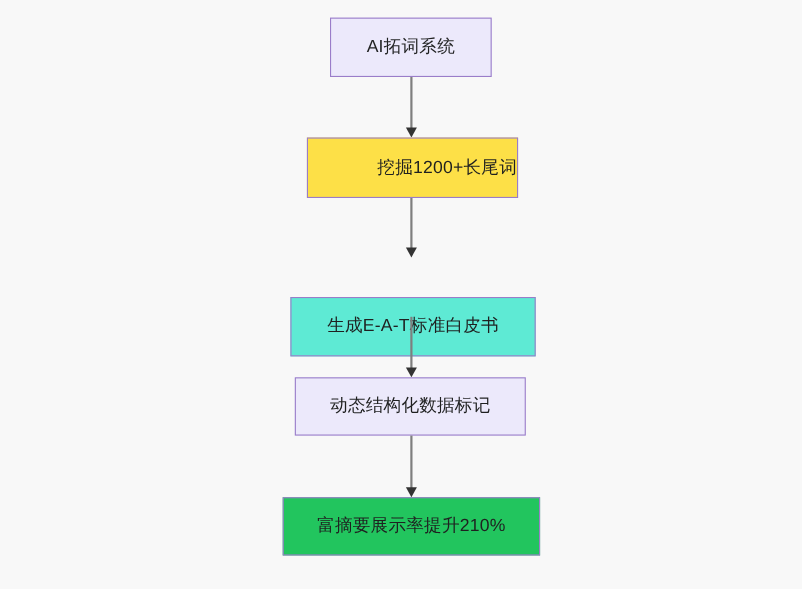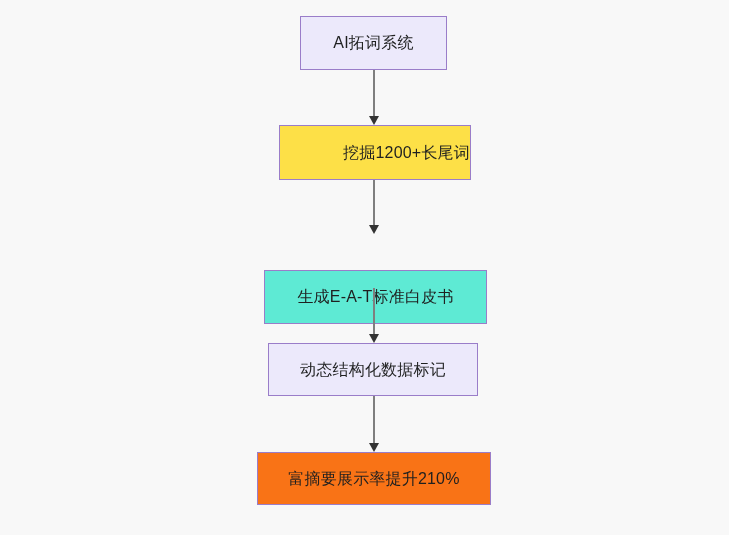--- a/index.html
+++ b/index.html
@@ -94,17 +94,17 @@
 
   <div class="node" id="node-n4" style="left: 265px; top: 343px; width: 210px; height: 53px; background: rgb(236, 233, 251); border-color: rgb(154, 125, 201); color: rgb(31, 32, 32);">
     <span class="node-label">动态结构化数据标记</span>
   </div>
 
   <div class="edge" id="edge-e4" style="left: 370px; top: 396px; width: 2px; height: 56px;">
     <div class="edge-line" style="height: 48px; background: rgb(127, 127, 127);"></div>
     <div class="edge-arrowhead" style="border-top-color: rgb(51, 51, 51);"></div>
   </div>
 
-  <div class="node" id="node-n5" style="left: 254px; top: 452px; width: 234px; height: 53px; background: #f97316; border-color: rgb(154, 125, 201); color: rgb(31, 32, 32);">
+  <div class="node" id="node-n5" style="left: 254px; top: 452px; width: 234px; height: 53px; background: #22c55e; border-color: rgb(154, 125, 201); color: rgb(31, 32, 32);">
     <span class="node-label">富摘要展示率提升210%</span>
   </div>
 
 </div>
 
 </body></html>

